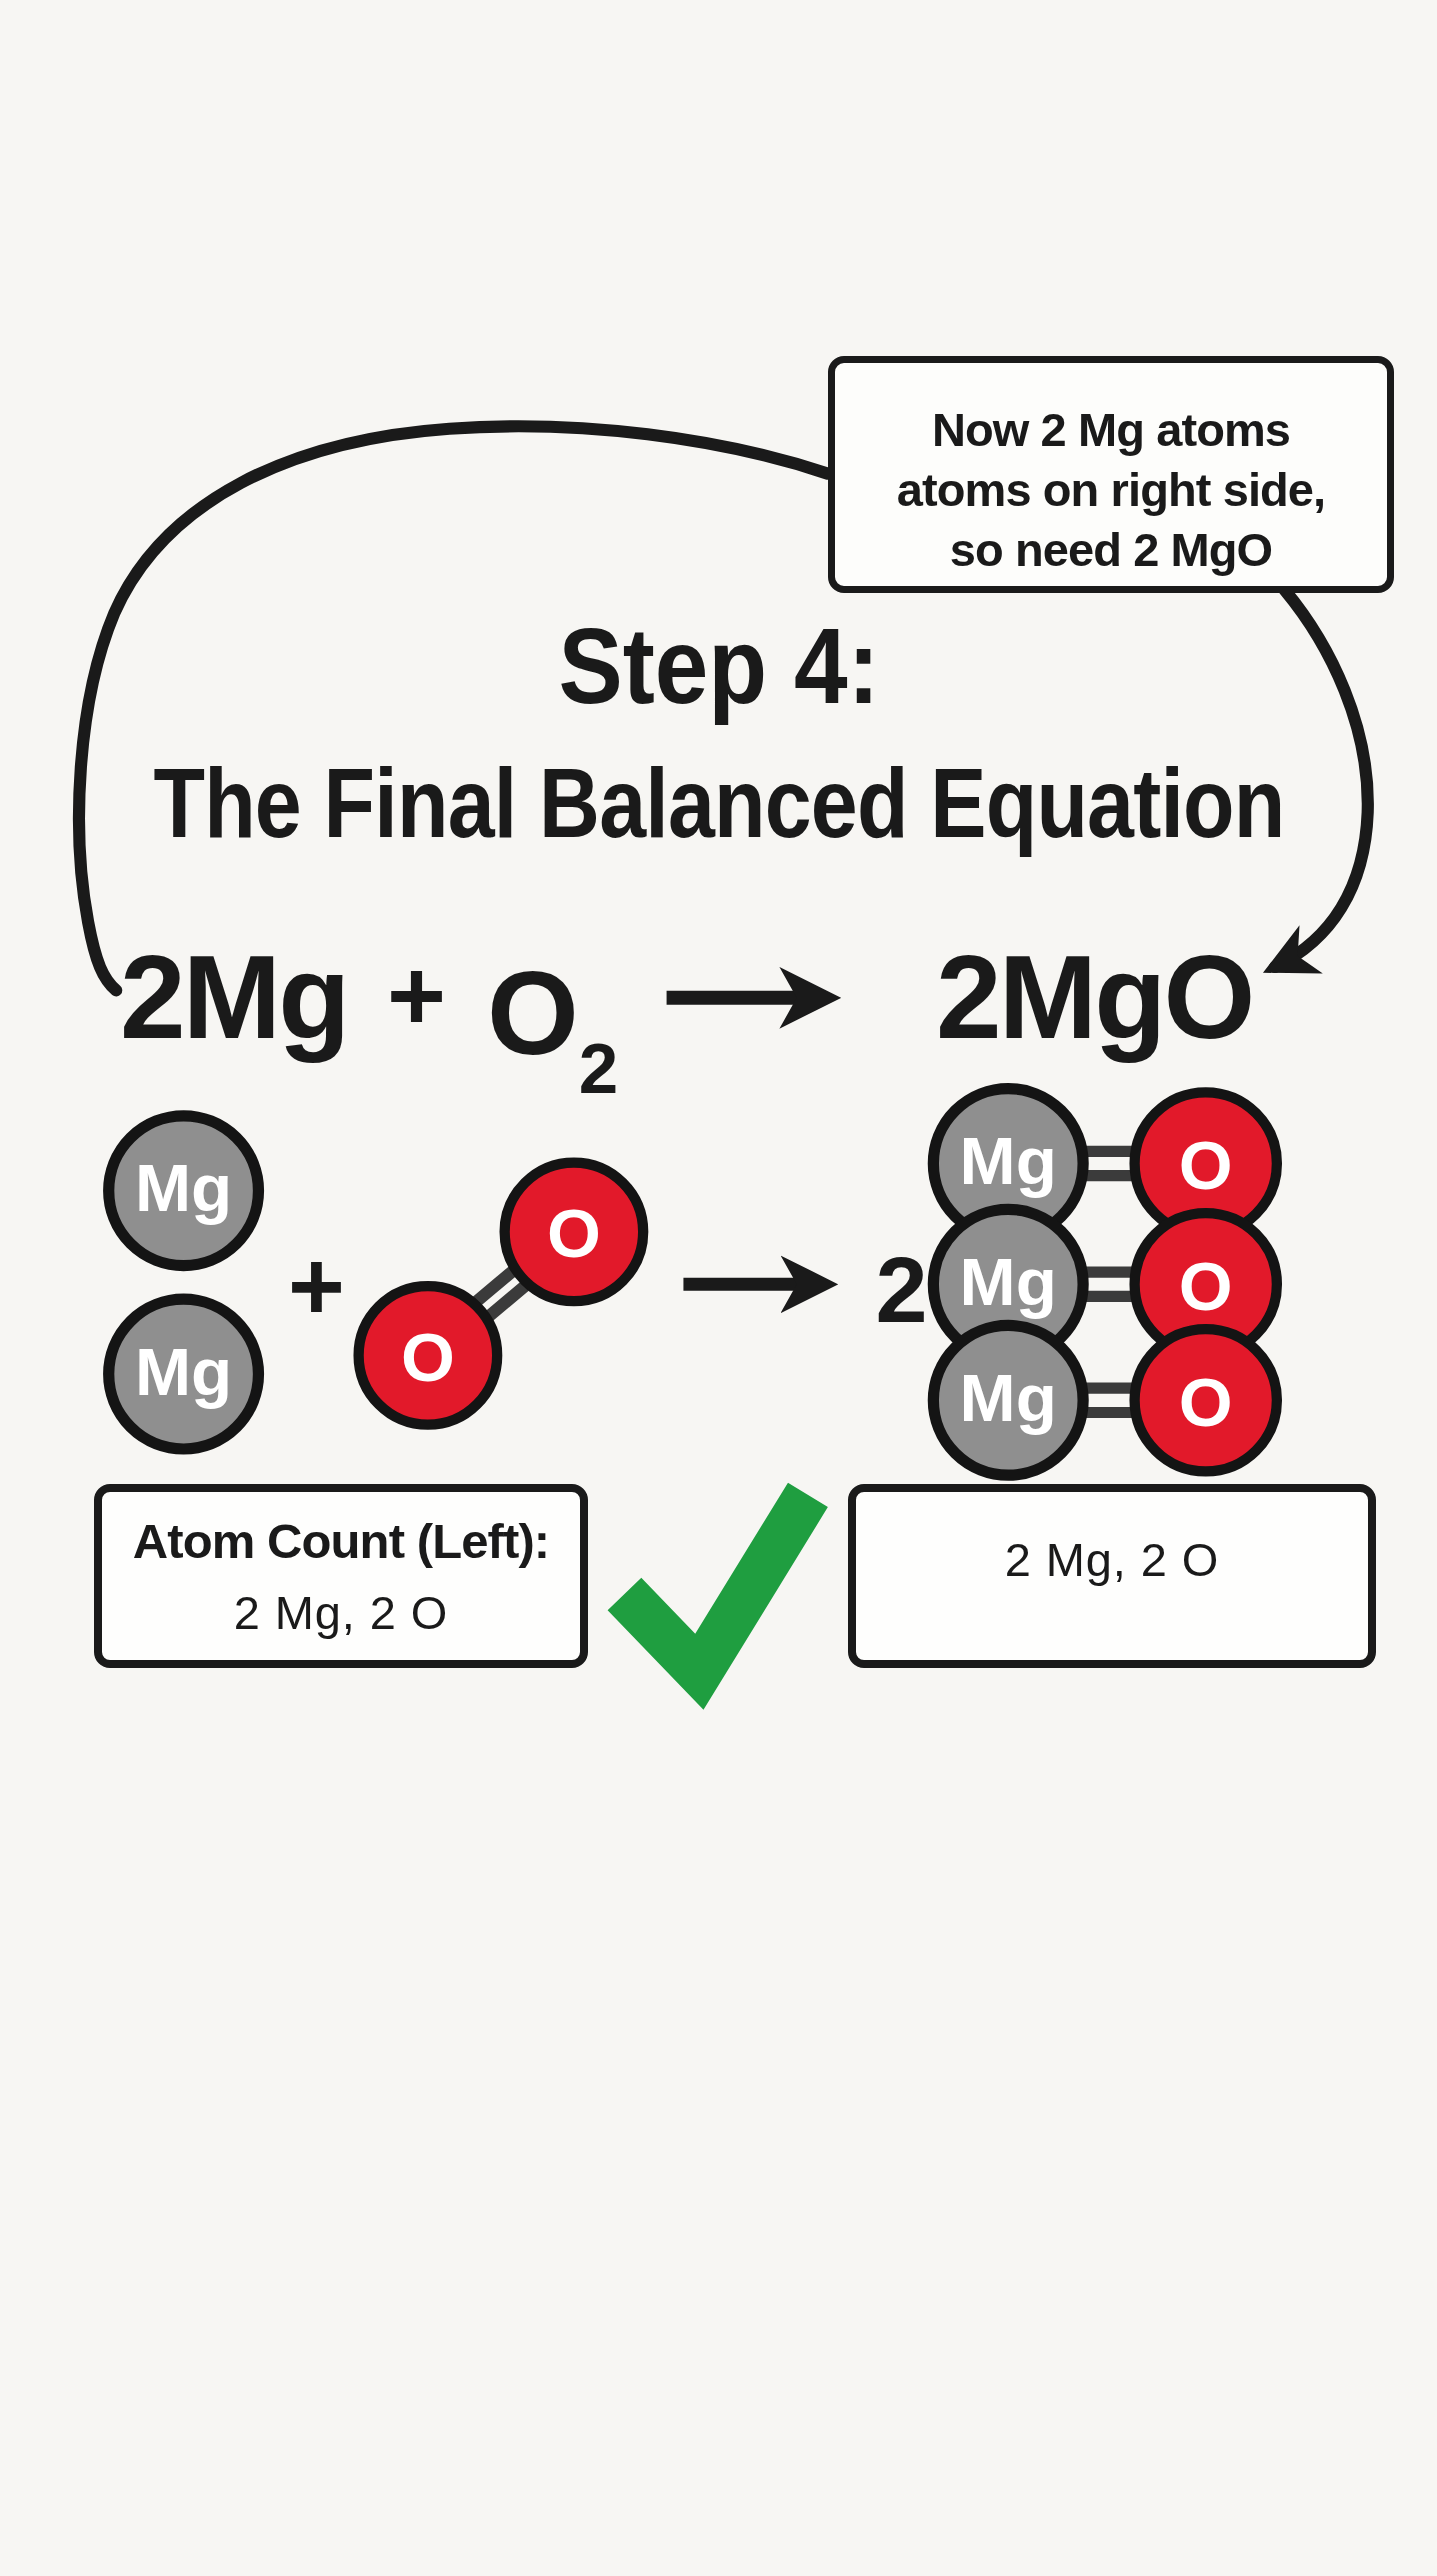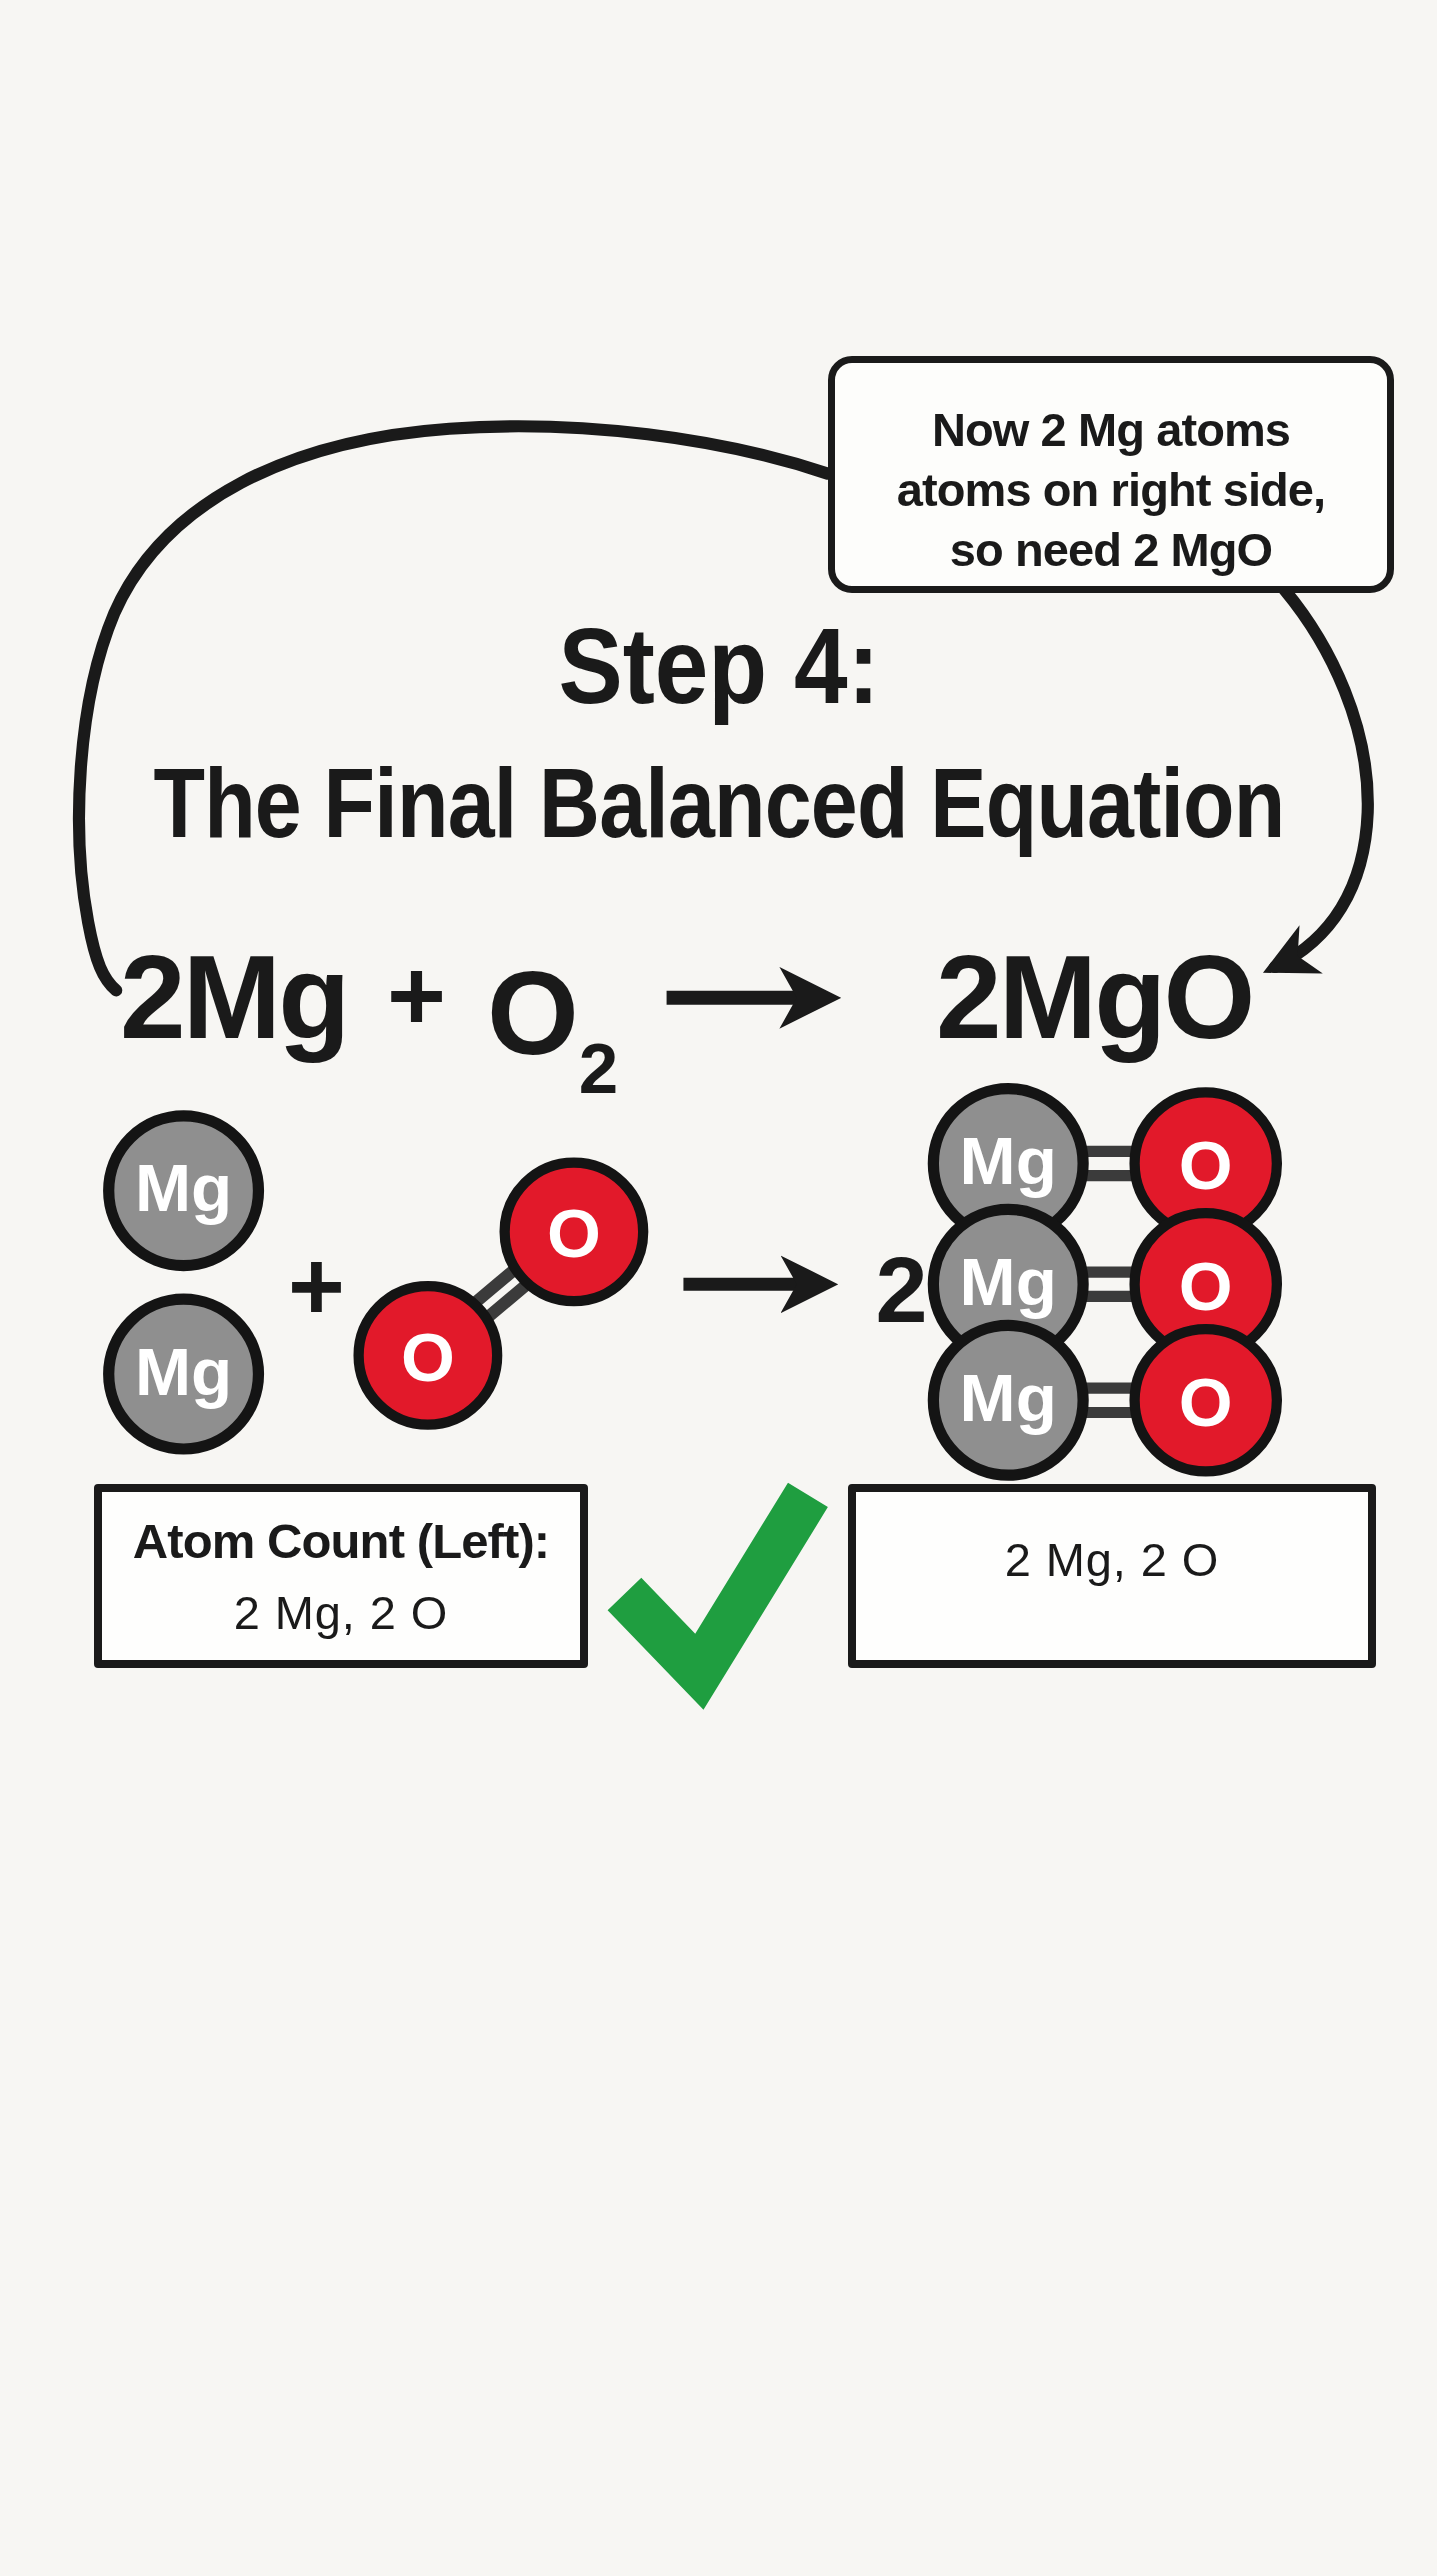--- a/index.html
+++ b/index.html
@@ -9,21 +9,21 @@
     background:#f7f6f3;
     overflow:hidden;
     font-family:"Liberation Sans", sans-serif;
     color:#1a1a1a;
   }
   .overlay{position:absolute;left:0;top:0;}
 
   
   .callout{
     position:absolute;left:828px;top:356px;width:566px;height:237px;
-    box-sizing:border-box;border:7.5px solid #1a1a1a;border-radius:24px;
+    box-sizing:border-box;border:7.5px solid #1a1a1a;border-radius:16px;
     background:#fdfdfb;text-align:center;padding-top:37px;
   }
   .callout .line{font-size:47px;font-weight:bold;line-height:60px;letter-spacing:-0.9px;}
 
   
   .title1{
     position:absolute;left:0;top:613px;width:1438px;text-align:center;
     font-size:107px;font-weight:bold;line-height:1;
     transform:scaleX(0.9);transform-origin:center;
   }
@@ -37,21 +37,21 @@
   .eq{position:absolute;line-height:1;font-weight:bold;white-space:nowrap;}
   .eq-2mg   {left:120px;top:938px;font-size:118px;letter-spacing:-2.8px;}
   .eq-plus  {left:387px;top:945px;font-size:101px;}
   .eq-o2    {left:487px;top:938px;font-size:118px;margin-top:16px;}
   .eq-sub   {font-size:71px;vertical-align:-39px;font-weight:bold;}
   .eq-2mgo  {left:936px;top:938px;font-size:118px;letter-spacing:-2.8px;text-align:center;}
 
   
   .count-box{
     position:absolute;top:1484px;height:184px;box-sizing:border-box;
-    border:8.4px solid #1a1a1a;border-radius:4px;background:#fefefd;
+    border:8.4px solid #1a1a1a;border-radius:16px;background:#fefefd;
     text-align:center;padding-top:22.5px;
   }
   .count-box.left{left:94px;width:494px;}
   .count-box.right{left:848px;width:528px;}
   .count-title{font-size:49px;font-weight:bold;letter-spacing:-0.9px;line-height:1.1;}
   .count-value{font-size:47px;font-weight:normal;margin-top:17px;letter-spacing:0.9px;}
 
   .atom-label{fill:#ffffff;font-family:"Liberation Sans",sans-serif;font-weight:bold;text-anchor:middle;}
   .ink-text{fill:#1a1a1a;font-family:"Liberation Sans",sans-serif;font-weight:bold;text-anchor:middle;}
 </style>

